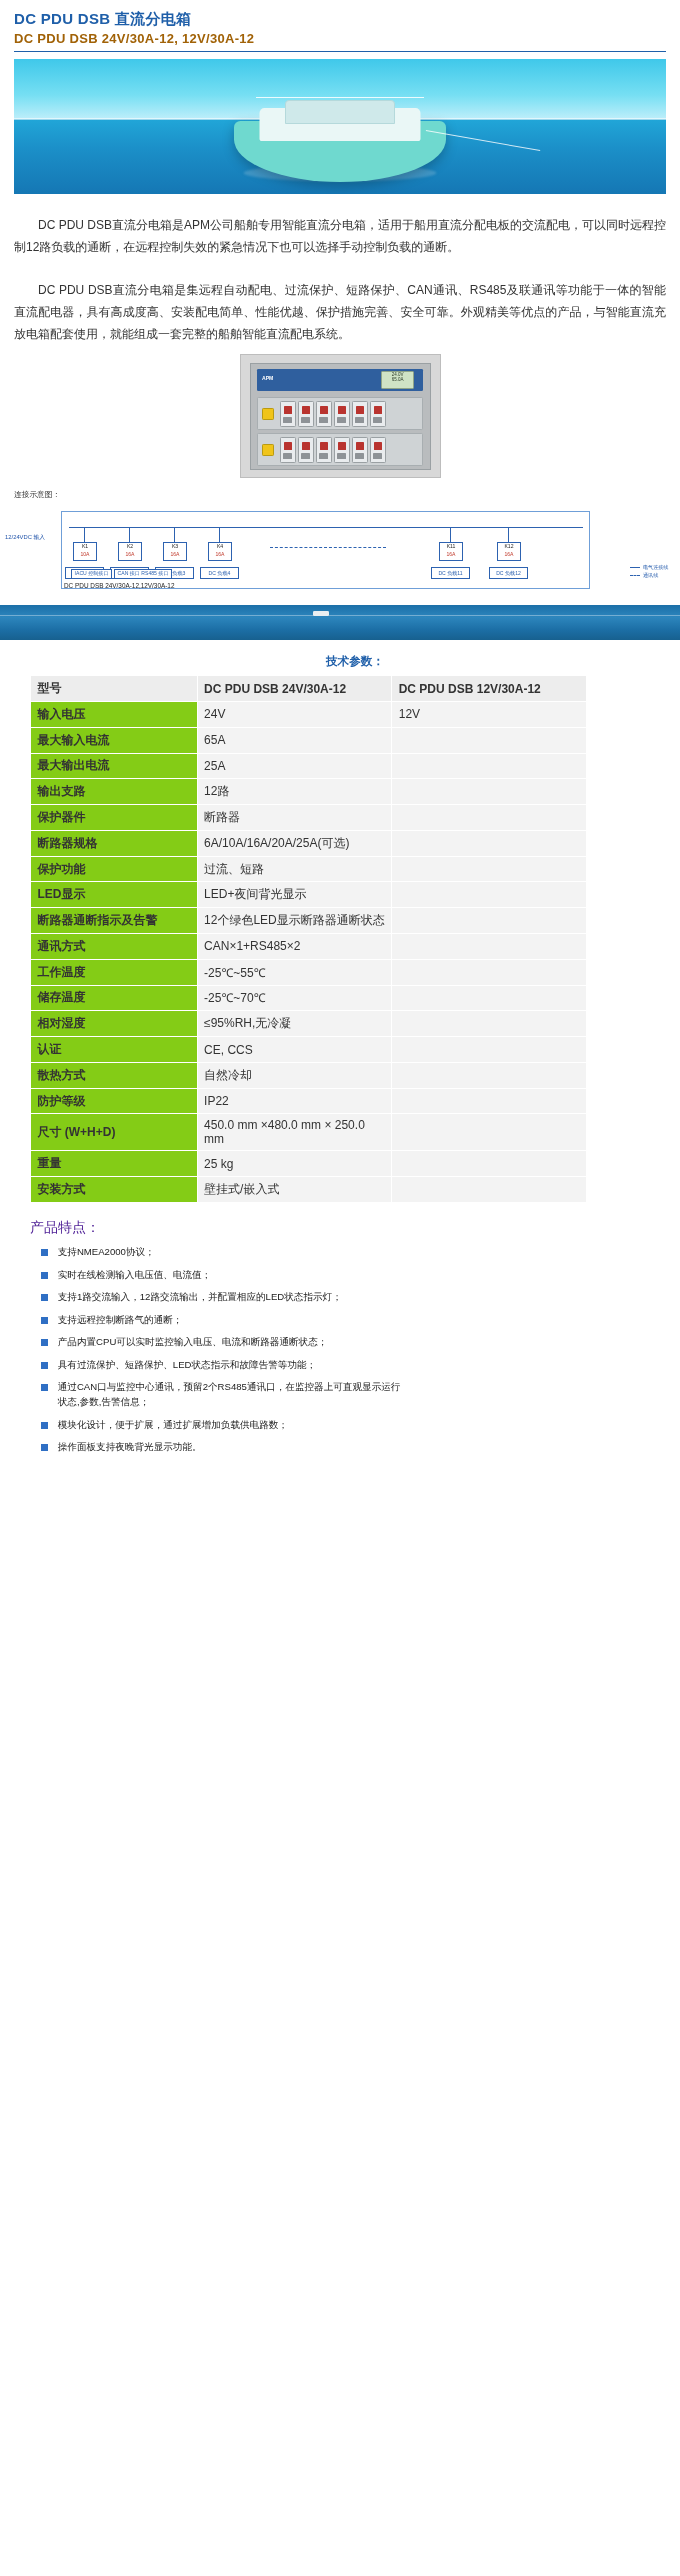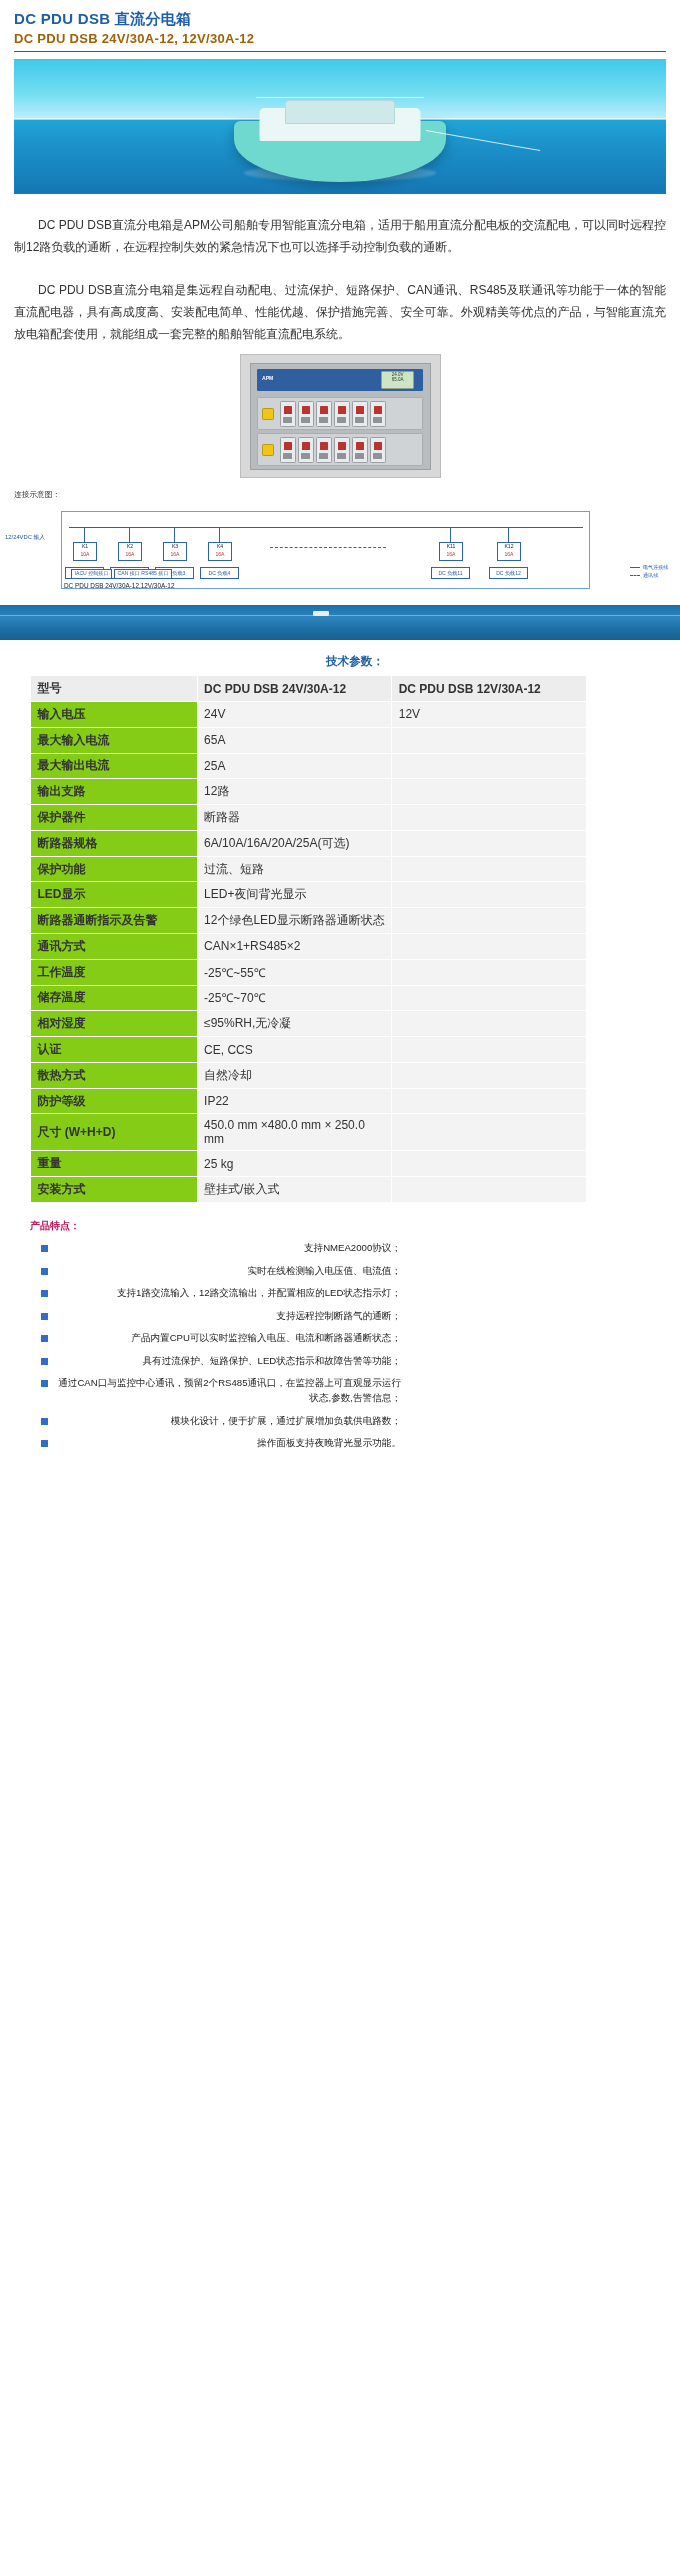--- a/index.html
+++ b/index.html
@@ -212,24 +212,24 @@
   table.spec td{
     border:0.6px solid #ffffff;padding:3.9px 6.4px;color:#333;vertical-align:middle;
   }
   table.spec td.k{width:141px;font-weight:bold;background:#84cc16;}
   table.spec td.v1{width:167px;}
   table.spec td.v2{width:167px;}
   table.spec tr.head td{font-weight:bold;background:#ededed;}
 
   
   .feat-title{
-    margin:16.7px 0 7.7px 30px;font-size:10px;font-weight:bold;color:#be185d;
+    margin:16.7px 0 7.7px 30px;font-size:14px;font-weight:normal;color:#4c1d95;
   }
   ul.feats{
-    margin:0 0 16.7px 41px;padding:0;list-style:none;width:360px;text-align:right;
+    margin:0 0 16.7px 41px;padding:0;list-style:none;width:360px;
   }
   ul.feats li{
     position:relative;padding-left:16.7px;margin-bottom:7.7px;
     font-size:9.6px;line-height:1.55;color:#222;
   }
   ul.feats li .bullet{
     position:absolute;left:0;top:3.9px;width:7px;height:7px;background:#2f6fc4;
   }
 </style>
 </head>

